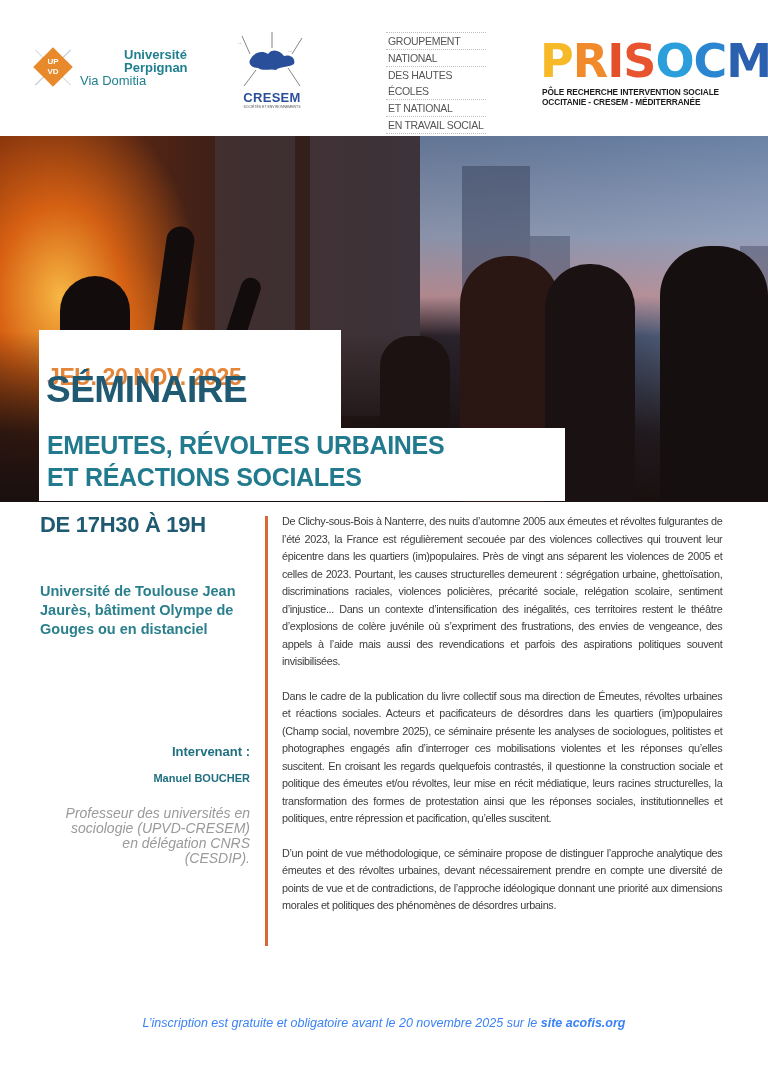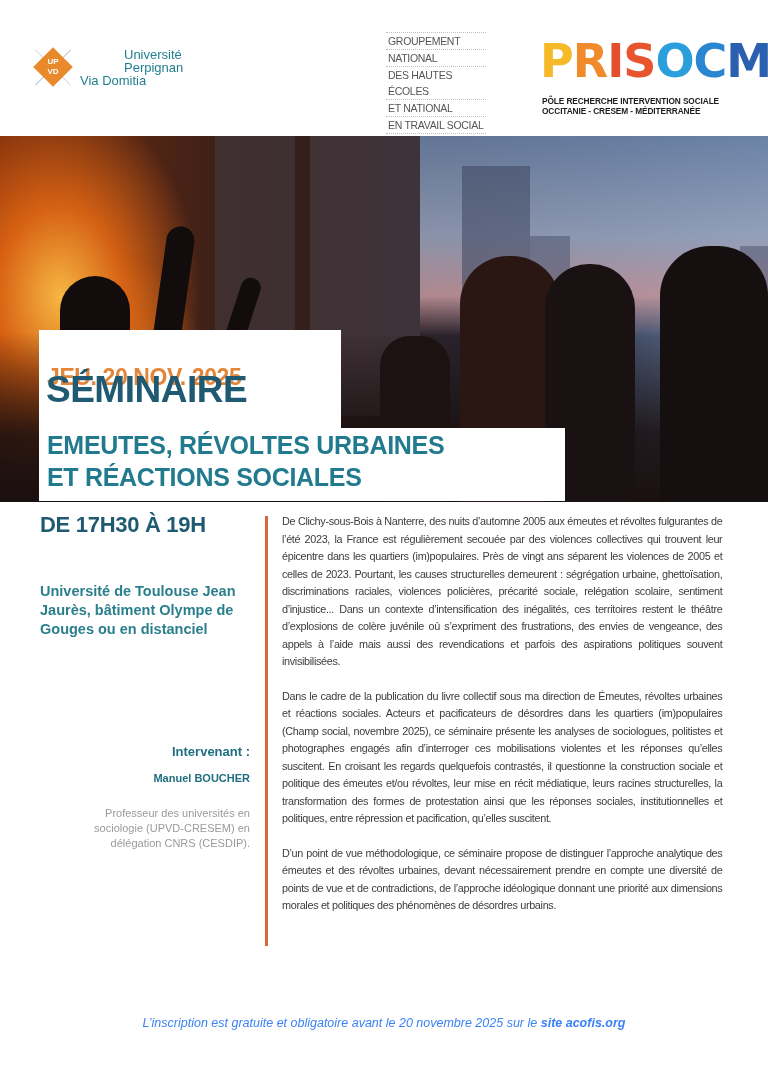--- a/index.html
+++ b/index.html
@@ -8,36 +8,36 @@
 
   
   .logos { position: absolute; left: 0; top: 0; width: 768px; height: 136px; }
   .upvd { position: absolute; left: 34px; top: 48px; display: flex; }
   .upvd-diamond { width: 38px; height: 38px; position: relative; margin-right: 8px; }
   .upvd-diamond .d { position: absolute; left: 5px; top: 5px; width: 28px; height: 28px; background: #e8892c; transform: rotate(45deg); }
   .upvd-diamond .t { position: absolute; left: 0; top: 9px; width: 38px; text-align: center; color: #fff; font-weight: bold; font-size: 8px; line-height: 10px; }
   .upvd-diamond .x1, .upvd-diamond .x2 { position: absolute; width: 50px; height: 1px; background: #b9c6d6; left: -6px; top: 19px; }
   .upvd-diamond .x1 { transform: rotate(-45deg); } .upvd-diamond .x2 { transform: rotate(45deg); opacity: .6; }
   .upvd-text { line-height: 13px; font-size: 13px; color: #1f7f8f; }
-  .upvd-text .b { font-weight: normal; padding-left: 44px; }
+  .upvd-text .b { font-weight: bold; padding-left: 44px; }
   .upvd-text .l { font-weight: normal; }
 
   .cresem { position: absolute; left: 236px; top: 32px; width: 72px; height: 78px; }
   .cresem svg { display: block; }
   .cresem-name { position: absolute; left: 0; top: 58px; width: 72px; text-align: center; font-weight: bold; font-size: 13px; color: #2a4f9a; letter-spacing: .3px; }
   .cresem-sub { position: absolute; left: 0; top: 73px; width: 72px; text-align: center; font-size: 3.5px; color: #555; }
 
   .gnhe { position: absolute; left: 386px; top: 32px; width: 100px; }
   .gnhe div { font-size: 10.5px; color: #555; letter-spacing: -.3px; line-height: 16px; border-top: 1px dotted #bfbfbf; padding-left: 2px; }
   .gnhe div:last-child { border-bottom: 1px dotted #bfbfbf; }
 
   .prisocm { position: absolute; left: 540px; top: 38px; width: 200px; }
   .prisocm-word { display: flex; height: 46px; align-items: flex-end; }
   .prisocm-word span { font-weight: bold; font-size: 46px; line-height: 46px; letter-spacing: -1px; font-family: "DejaVu Sans", sans-serif; }
-  .prisocm-sub { font-weight: bold; font-size: 8.3px; color: #1b1b1b; line-height: 10px; margin-top: 12px; padding-left: 2px; letter-spacing: -.1px; }
+  .prisocm-sub { font-weight: bold; font-size: 8.3px; color: #1b1b1b; line-height: 10px; margin-top: 3px; padding-left: 2px; letter-spacing: -.1px; }
 
   
   .hero { position: absolute; left: 0; top: 136px; width: 768px; height: 366px; overflow: hidden;
     background:
       radial-gradient(ellipse 140px 200px at 60px 160px, rgba(255,190,70,.95), rgba(240,110,20,.8) 45%, rgba(120,40,10,0) 100%),
       radial-gradient(ellipse 90px 140px at 120px 260px, rgba(255,140,30,.8), rgba(255,140,30,0) 100%),
       linear-gradient(90deg, #7a2d0c 0px, #3d2018 220px, #2b1e1e 380px, #2a2430 470px, #3c4660 600px, #6a7d9c 768px);
   }
   .hero .sky { position: absolute; left: 420px; top: 0; width: 348px; height: 200px;
     background: linear-gradient(180deg, #6c84a8 0%, #9aa6c0 50%, #c89aa0 80%, rgba(200,150,150,0) 100%); opacity: .85; }
@@ -50,21 +50,21 @@
   .title-box-2 { position: absolute; left: 39px; top: 428px; width: 526px; height: 73px; background: #ffffff; }
   .date { position: absolute; left: 47px; top: 336px; font-weight: bold; font-size: 23px; color: #e4863a; letter-spacing: -.4px; margin-top: 28px; }
   .seminaire { position: absolute; left: 46px; top: 369px; font-weight: bold; font-size: 37px; color: #1f5a72; letter-spacing: -.5px; }
   .subtitle { position: absolute; left: 47px; top: 429px; font-weight: bold; font-size: 25px; line-height: 32px; color: #217a8e; letter-spacing: -.3px; }
 
   
   .time { position: absolute; left: 40px; top: 512px; font-weight: bold; font-size: 22px; color: #1f5a72; letter-spacing: -.3px; }
   .venue { position: absolute; left: 40px; top: 582px; width: 210px; font-weight: bold; font-size: 14.5px; line-height: 19px; color: #2a7f8c; }
   .speaker-label { position: absolute; right: 518px; top: 744px; font-weight: bold; font-size: 13px; color: #1f6f80; text-align: right; }
   .speaker-name { position: absolute; right: 518px; top: 772px; font-weight: bold; font-size: 11px; color: #1f6f80; text-align: right; }
-  .speaker-role { position: absolute; right: 518px; top: 806px; width: 190px; font-size: 11px; line-height: 15px; color: #9a9a9a; text-align: right; }
+  .speaker-role { position: absolute; right: 518px; top: 806px; width: 190px; font-size: 14px; line-height: 15px; color: #9a9a9a; text-align: right; font-style: italic; }
 
   .divider { position: absolute; left: 265px; top: 516px; width: 3px; height: 430px; background: #d8683a; }
 
   
   .body-col { position: absolute; left: 282px; top: 513px; width: 440px; }
   .body-col p { font-family: "Liberation Sans", sans-serif; font-size: 11.2px; line-height: 17.5px; color: #3c3c3c; text-align: justify; letter-spacing: -.35px; transform: scaleX(.97); transform-origin: left; width: 454px; }
   .body-col p + p { margin-top: 17px; }
 
   .footer { position: absolute; left: 0; top: 1016px; width: 768px; text-align: center; font-style: italic; font-size: 12.5px; color: #3b82f6; }
   .footer b { font-weight: bold; }
@@ -83,20 +83,30 @@
           <div>VD</div>
         </div>
     </div>
     <div class="upvd-text">
       <div class="b">Université</div>
       <div class="b">Perpignan</div>
       <div class="l">Via Domitia</div>
     </div>
   </div>
 
+  <div class="cresem">
+    <svg width="72" height="58" viewBox="0 0 72 58">
+      <path d="M14 28 C18 20, 26 18, 32 22 C36 16, 44 18, 48 24 C54 22, 60 26, 58 32 C52 36, 44 34, 40 38 C34 36, 28 40, 22 36 C16 36, 12 32, 14 28 Z" fill="#2a4f9a"></path>
+      <path d="M6 4 L14 22 M66 6 L56 22 M8 54 L20 38 M64 54 L52 36 M36 0 L36 16" stroke="#666" stroke-width="0.8" fill="none"></path>
+      <text x="2" y="12" font-size="3" fill="#555" font-family="Liberation Sans, sans-serif">.....</text>
+      <text x="52" y="20" font-size="3" fill="#555" font-family="Liberation Sans, sans-serif">.....</text>
+    </svg>
+    <div class="cresem-name">CRESEM</div>
+    <div class="cresem-sub">SOCIÉTÉS ET ENVIRONNEMENTS</div>
+  </div>
 
   <div class="gnhe">
     <div>GROUPEMENT</div>
     <div>NATIONAL</div>
     <div>DES HAUTES ÉCOLES</div>
     <div>ET NATIONAL</div>
     <div>EN TRAVAIL SOCIAL</div>
   </div>
 
   <div class="prisocm">

